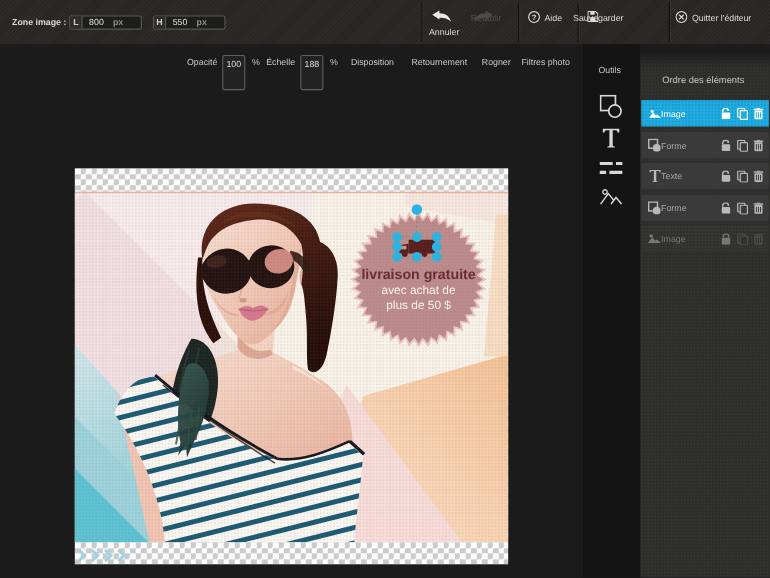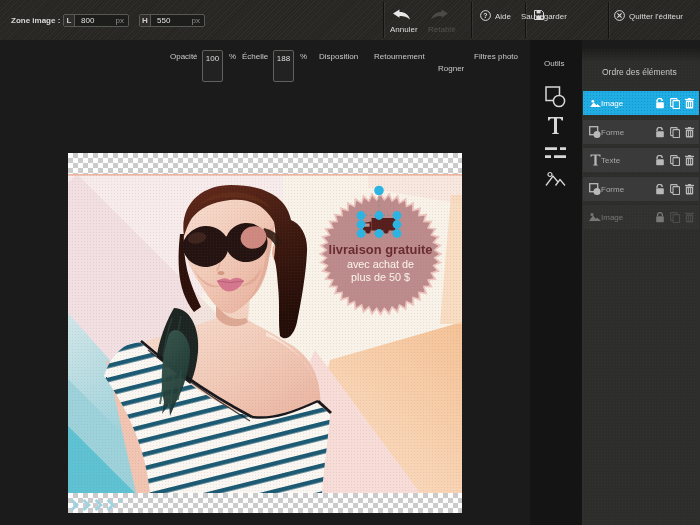--- a/index.html
+++ b/index.html
@@ -9,21 +9,21 @@
 
 #topbar { position:absolute; left:0; top:0; width:700px; height:40px;
   background:#282724;
   background-image:repeating-linear-gradient(135deg, rgba(255,255,255,0.028) 0 1px, rgba(0,0,0,0.04) 1px 2.5px); }
 .tlabel { position:absolute; color:#d8d8d8; font-size:8px; font-weight:bold; }
 .ibox { position:absolute; top:14px; height:13px; border:1px solid #585854; border-radius:2px;
   background:#1d1d1b; color:#e0e0e0; font-size:8px; }
 .ibox .tab { position:absolute; left:0; top:0; bottom:0; width:11px; border-right:1px solid #585854;
   background:#2e2d2a; color:#cfcfcf; text-align:center; line-height:11px; font-weight:bold; }
 .ibox .val { position:absolute; left:17px; top:0; line-height:11px; }
-.ibox .px { position:absolute; right:4px; top:0; line-height:11px; color:#8f8f8b; }
+.ibox .px { position:absolute; right:16px; top:0; line-height:11px; color:#8f8f8b;font-weight:bold; }
 .sep { position:absolute; top:2px; height:36px; width:1px; background:#121211; box-shadow:1px 0 0 rgba(255,255,255,0.06); }
 .tbtn { position:absolute; color:#dcdcdc; font-size:8px; }
 .dim { color:#53524d; }
 
 
 .t2 { position:absolute; color:#c9c9c9; font-size:8px; top:52px; }
 .ibox2 { position:absolute; top:50px; height:32px; width:21px; border:1px solid #60605c; border-radius:2px;
   background:#222; color:#dfdfdf; font-size:8px; text-align:center; line-height:15px; }
 
 
@@ -62,21 +62,21 @@
         <span class="px">px</span>
       </div>
   <div class="sep" style="left:383px;"></div>
   <svg style="position:absolute;left:392px;top:9px;" width="19" height="12" viewBox="0 0 19 12">
     <path d="M1 4.5 L7.5 0.5 L7.5 3 C13 3 16.5 5.5 18 10.5 C14.5 7.5 11.5 7 7.5 7.1 L7.5 8.8 Z" fill="#e8e8e8"></path>
       </svg>
   <div class="tbtn" style="left:390px; top:25px;">Annuler</div>
   <svg style="position:absolute;left:430px;top:9px;" width="19" height="12" viewBox="0 0 19 12">
     <path d="M18 4.5 L11.5 0.5 L11.5 3 C6 3 2.5 5.5 1 10.5 C4.5 7.5 7.5 7 11.5 7.1 L11.5 8.8 Z" fill="#4b4a46"></path>
       </svg>
-  <div class="tbtn dim" style="left:428px; top:25px;">Rétablir</div>
+  <div class="tbtn dim" style="left:428px; top:12px;">Rétablir</div>
   <div class="sep" style="left:471px;"></div>
   <svg style="position:absolute;left:480px;top:10px;" width="11" height="11" viewBox="0 0 11 11">
     <circle cx="5.5" cy="5.5" r="4.9" fill="none" stroke="#dcdcdc" stroke-width="1"></circle>
     <text x="5.5" y="8.2" font-size="7" font-weight="bold" fill="#dcdcdc" text-anchor="middle" font-family="Liberation Sans">?</text>
       </svg>
   <div class="tbtn" style="left:495px; top:12px;">Aide</div>
   <div class="sep" style="left:525px;"></div>
   <svg style="position:absolute;left:534px;top:10px;" width="10" height="10" viewBox="0 0 10 10">
     <path d="M0.5 0.5 H7.5 L9.5 2.5 V9.5 H0.5 Z" fill="none" stroke="#dcdcdc" stroke-width="1"></path>
     <rect x="2.6" y="5.6" width="4.6" height="3.6" fill="#dcdcdc"></rect>
@@ -92,21 +92,21 @@
 </div>
 
 <div class="t2" style="left:170px;">Opacité</div>
 <div class="ibox2" style="left:202px;">100</div>
 <div class="t2" style="left:229px;">%</div>
 <div class="t2" style="left:242px;">Échelle</div>
 <div class="ibox2" style="left:273px;">188</div>
 <div class="t2" style="left:300px;">%</div>
 <div class="t2" style="left:319px;">Disposition</div>
 <div class="t2" style="left:374px;">Retournement</div>
-<div class="t2" style="left:438px;margin-top:12px;">Rogner</div>
+<div class="t2" style="left:438px;">Rogner</div>
 <div class="t2" style="left:474px;">Filtres photo</div>
 
 <div id="toolcol">
   <div class="phead" style="left:14px; top:19px;">Outils</div>
   <svg style="position:absolute;left:15px;top:46px;" width="21" height="22" viewBox="0 0 21 22">
     <rect x="1" y="1" width="13.5" height="13.5" fill="none" stroke="#d8d8d8" stroke-width="1.5"></rect>
     <circle cx="14" cy="15" r="5.6" fill="#141414" stroke="#d8d8d8" stroke-width="1.5"></circle>
       </svg>
   <svg style="position:absolute;left:16px;top:76px;" width="19" height="19" viewBox="0 0 19 19">
     <path d="M2 1 H17 V4.5 H15.5 C15.5 3 14.5 2.5 13 2.5 H11 V16 C11 17 12 17.2 13 17.3 V18 H6 V17.3 C7 17.2 8 17 8 16 V2.5 H6 C4.5 2.5 3.5 3 3.5 4.5 H2 Z" fill="#d8d8d8"></path>

